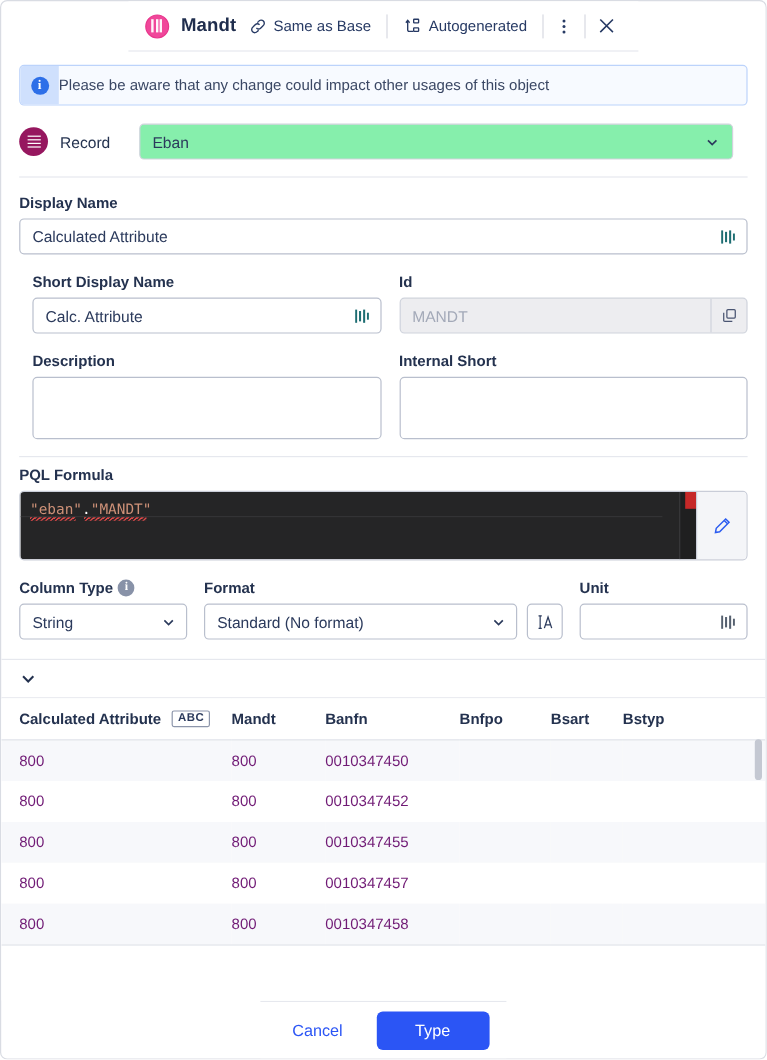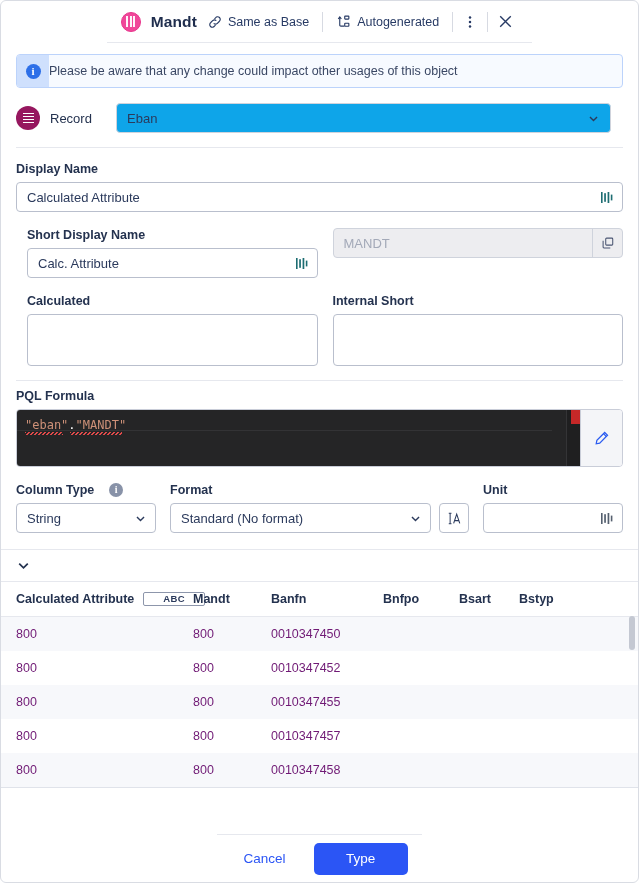--- a/index.html
+++ b/index.html
@@ -108,21 +108,21 @@
     background: #96175f;
     display: flex; align-items: center; justify-content: center;
     flex-direction: column; gap: 1.5px;
     flex: 0 0 24px;
   }
   .rec-icon i { display:block; width: 11px; height: 1.5px; background: #fff; }
   .rec-label { font-size: 13px; color: #24324f; width: 56px; }
   .select {
     flex: 1 1 auto; height: 30px;
     border: 1px solid #cfd3dc; border-radius: 4px;
-    background: #0ea5e9;
+    background: #86efac;
     display: flex; align-items: center;
     padding: 0 10px;
     font-size: 13px; color: #2b3a5c;
   }
   .select .chev { margin-left: auto; color: #2b3a5c; }
 
   .hr { height: 1px; background: #e6e8ee; margin: 14px 15px 0 15px; }
 
   
   .field-label {
@@ -212,21 +212,21 @@
   }
 
   
   .type-row {
     display: flex; align-items: flex-end; gap: 14px;
     margin: 16px 15px 0 15px;
   }
   .ct-col { width: 140px; flex: 0 0 140px; }
   .fmt-col { flex: 1 1 auto; min-width: 0; }
   .unit-col { width: 140px; flex: 0 0 140px; }
-  .lbl-info { display: flex; align-items: center; gap: 15px; margin-bottom: 6px; }
+  .lbl-info { display: flex; align-items: center; gap: 4px; margin-bottom: 6px; }
   .lbl-info .field-label { margin-bottom: 0; }
   .info-circle {
     width: 14px; height: 14px; border-radius: 50%;
     background: #8892a8; color: #fff;
     font-size: 10px; font-weight: bold;
     font-family: "Liberation Serif", serif;
     display: flex; align-items: center; justify-content: center;
     line-height: 1;
   }
   .sel-box {
@@ -278,21 +278,21 @@
     padding: 10px 0;
     white-space: nowrap;
   }
   table.preview td:first-child { padding-left: 15px; }
   table.preview tbody tr:nth-child(odd) { background: #f7f8fb; }
   table.preview tbody tr:nth-child(even) { background: #ffffff; }
   .th-flex { display: flex; align-items: center; gap: 9px; }
   .abc-badge {
     border: 1px solid #8d96ab; border-radius: 2px;
     font-size: 9.5px; font-weight: bold; color: #2b3a5c;
-    padding: 1px 19px; letter-spacing: .4px;
+    padding: 1px 4px; letter-spacing: .4px;
     line-height: 1.1;
   }
   .vscroll {
     position: absolute; top: 34px; right: 3px; width: 6px; height: 34px;
     background: #c4c8d2; border-radius: 3px;
   }
   .table-bottom-line { height:1px; background:#e0e3ea; }
 
   
   .footer {
@@ -419,35 +419,36 @@
             <svg width="14" height="15" viewBox="0 0 14 15" fill="#1d6d72">
               <rect x="1" y="2" width="1.6" height="11"></rect>
               <rect x="4.2" y="3.2" width="1.7" height="8.6"></rect>
               <rect x="7.6" y="2" width="1.7" height="11"></rect>
               <rect x="10.8" y="4.6" width="1.6" height="5.8"></rect>
             </svg>
           </span>
         </div>
       </div>
       <div>
+        <div class="field-label">Id</div>
         <div class="input disabled">
           <span class="val ph">MANDT</span>
           <span class="copy-btn">
             <svg width="14" height="14" viewBox="0 0 16 16" fill="none" stroke="#4a5572" stroke-width="1.2">
               <rect x="5.4" y="2.4" width="8" height="8" rx="1"></rect>
               <path d="M10.6 13.6H3.4a1 1 0 0 1-1-1V5.4"></path>
             </svg>
           </span>
         </div>
       </div>
     </div>
 
     <div class="row2">
       <div>
-        <div class="field-label">Calculated</div>
+        <div class="field-label">Description</div>
         <div class="ta"></div>
       </div>
       <div>
         <div class="field-label">Internal Short</div>
         <div class="ta"></div>
       </div>
     </div>
 
     <div class="hr"></div>
 

